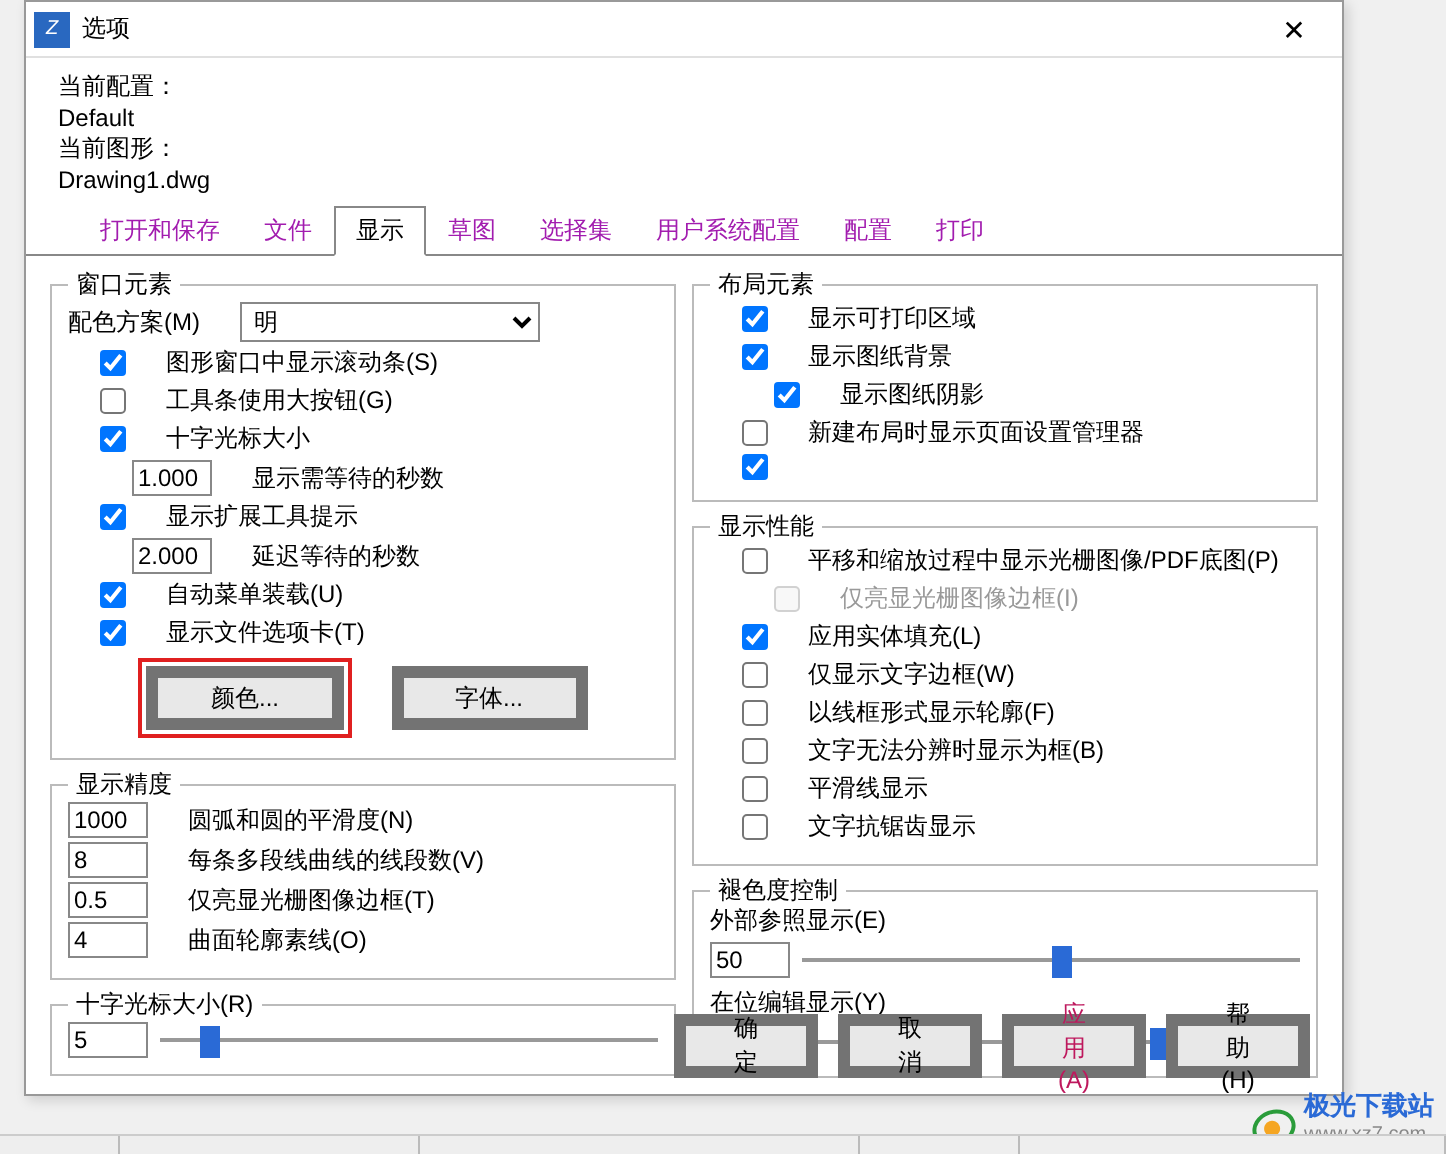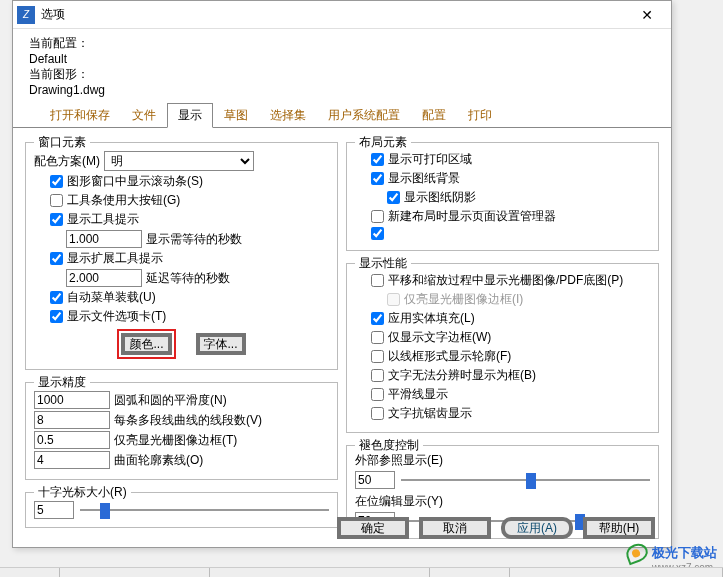--- a/index.html
+++ b/index.html
@@ -9,53 +9,53 @@
 .titlebar { height: 28px; display: flex; align-items: center; padding: 0 4px; border-bottom: 1px solid #e0e0e0; }
 .titlebar .app-icon { width: 18px; height: 18px; background: #2968c0; color: #fff; display: inline-flex; align-items: center; justify-content: center; font-size: 10px; font-style: italic; margin-right: 6px; }
 .titlebar .title-text { flex: 1; }
 .titlebar .close-btn { width: 40px; height: 26px; display: flex; align-items: center; justify-content: center; cursor: pointer; font-size: 14px; }
 
 .top-info { display: flex; padding: 6px 16px 2px 16px; flex-direction: column; }
 .top-info .lbl { width: 80px; }
 .top-info .val { width: 220px; }
 
 .tabs { display: flex; padding: 4px 16px 0 26px; border-bottom: 1px solid #888; }
-.tab { padding: 3px 10px; cursor: pointer; border: 1px solid transparent; margin-bottom: -1px; color: #a16207; }
+.tab { padding: 3px 10px; cursor: pointer; border: 1px solid transparent; margin-bottom: -1px; color: #a21caf; }
 .tab.active { border: 1px solid #888; border-bottom: 1px solid #fff; background: #fff; color: #000; }
 
 .body-area { display: flex; padding: 8px 12px 4px 12px; gap: 8px; }
 .col { flex: 1; display: flex; flex-direction: column; gap: 6px; }
 
 .group { border: 1px solid #bbb; padding: 6px 8px 8px 8px; position: relative; margin-top: 6px; }
 .group > .legend { position: absolute; top: -9px; left: 8px; background: #fff; padding: 0 4px; }
 
-.row { display: flex; align-items: center; gap: 4px; margin: 2px 0; }
+.row { display: flex; align-items: center; gap: 20px; margin: 2px 0; }
 .indent1 { padding-left: 16px; }
 .indent2 { padding-left: 32px; }
 input[type=checkbox] { width: 13px; height: 13px; }
-input[type=text].num { width: 76px; height: 18px; border: 1px solid #888; padding: 0 2px; background: #fff; }
+input[type=text].num { width: 40px; height: 18px; border: 1px solid #888; padding: 0 2px; background: #fff; }
 input[type=text].num-sm { width: 40px; }
 select { height: 20px; border: 1px solid #888; background: #fff; padding: 0 2px; }
 .dropdown { width: 150px; }
 
-.btn { height: 22px; padding: 0 4px; border: 4px solid #737373; background: #e8e8e8; cursor: pointer; display: inline-flex; align-items: center; }
-.btn.disabled { color: #0c4a6e; border-radius: 10px; }
+.btn { height: 32px; padding: 0 26px; border: 6px solid #737373; background: #e8e8e8; cursor: pointer; display: inline-flex; align-items: center; }
+.btn.disabled { color: #be185d; }
 .red-box { border: 2px solid #e02020; padding: 2px; display: inline-block; }
 
 .slider-wrap { display: flex; align-items: center; gap: 6px; margin-top: 2px; }
 .slider-track { flex: 1; height: 18px; position: relative; }
 .slider-line { position: absolute; left: 0; right: 0; top: 8px; height: 2px; background: #999; }
 .slider-thumb { position: absolute; top: 2px; width: 10px; height: 16px; background: #2a6ad6; }
 
 .disabled-text { color: #999; }
 
 .footer { position: absolute; bottom: 8px; right: 16px; display: flex; gap: 10px; }
 .footer .btn { width: 72px; justify-content: center; }
 
-.watermark { position: absolute; right: 6px; bottom: 4px; display: flex; align-items: flex-start; gap: 4px; }
+.watermark { position: absolute; right: 6px; bottom: 4px; display: flex; align-items: flex-end; gap: 4px; }
 .wm-icon { width: 22px; height: 18px; border: 2px solid #2a9c3a; border-radius: 50% 50% 50% 0; transform: rotate(-20deg); position: relative; }
 .wm-icon::after { content: ""; position: absolute; width: 8px; height: 8px; background: #f5a623; border-radius: 50%; left: 4px; top: 3px; }
 .wm-text .l1 { color: #2a6ad6; font-size: 13px; font-weight: bold; }
 .wm-text .l2 { color: #888; font-size: 10px; }
 
 .taskbar-strip { position: absolute; left: 0; right: 0; bottom: 0; height: 10px; background: #eee; border-top: 1px solid #ccc; display: flex; }
 .taskbar-strip .seg { border-right: 1px solid #bbb; height: 100%; }
 </style>
 </head>
 <body>
@@ -99,21 +99,21 @@
         <div class="row indent1">
             <input type="checkbox" checked="" style="">
             <span>图形窗口中显示滚动条(S)</span>
           </div>
         <div class="row indent1">
             <input type="checkbox" style="">
             <span>工具条使用大按钮(G)</span>
           </div>
         <div class="row indent1">
             <input type="checkbox" checked="" style="">
-            <span>显示工具提示</span>
+            <span>十字光标大小</span>
           </div>
         <div class="row indent2">
             <input type="text" class="num" value="1.000" style="">
             <span>显示需等待的秒数</span>
           </div>
         <div class="row indent1">
             <input type="checkbox" checked="" style="">
             <span>显示扩展工具提示</span>
           </div>
         <div class="row indent2">

